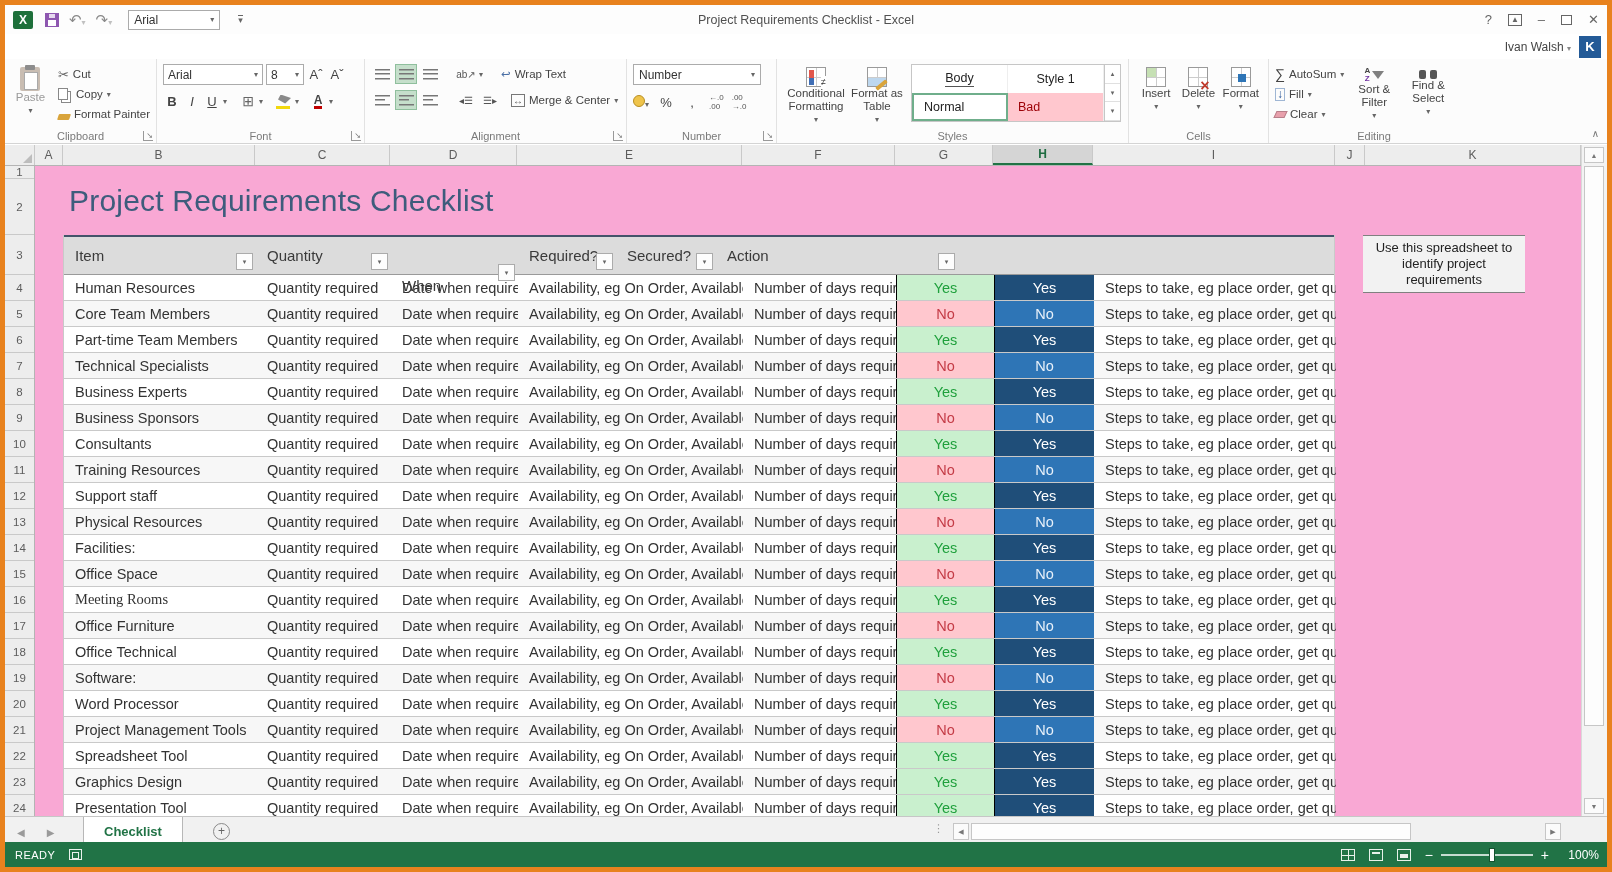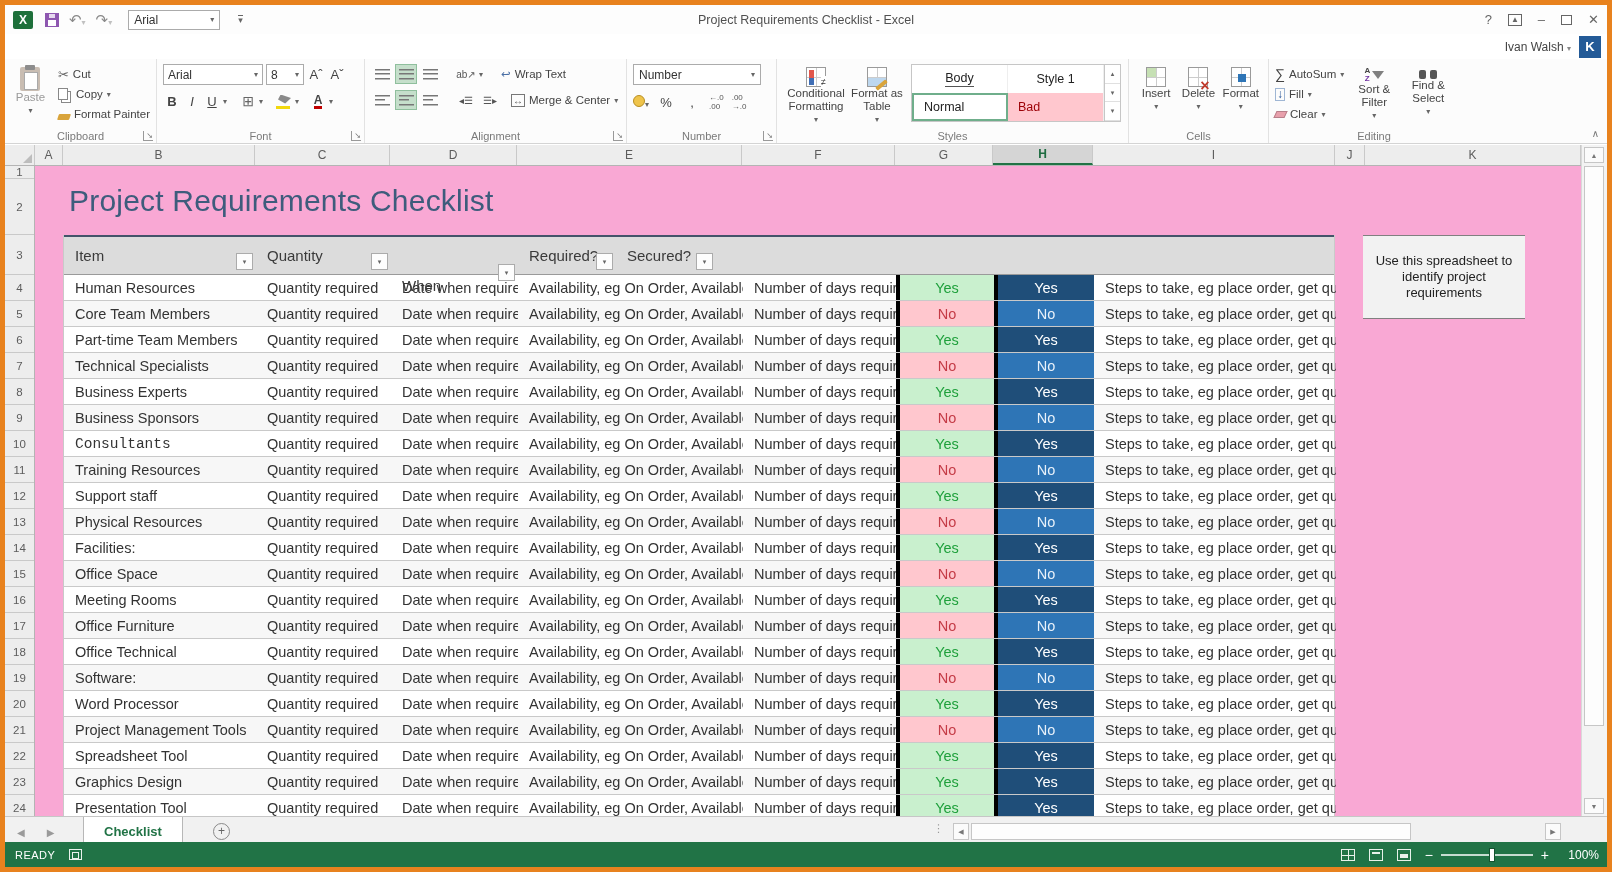--- a/index.html
+++ b/index.html
@@ -106,26 +106,26 @@
   .sheet-title{position:absolute;left:34px;top:18px;font-size:30px;color:#3E5C7C;letter-spacing:.2px}
 
   
   .xltable{position:absolute;left:28px;top:69px;width:1272px;border-left:1px solid #C9C9C9;border-right:1px solid #C9C9C9}
   .trow{display:flex;height:26px;border-bottom:1px solid #C9C9C9;background:#fff}
   .trow:nth-child(odd){background:#F7F7F7}
   .thead{display:flex;height:40px;background:#DCDCDC;border-top:2px solid #44546A;border-bottom:1px solid #9a9a9a}
   .th{flex:none;position:relative;display:flex;align-items:center;padding-left:11px;font-size:15px;color:#3A3A3A}
   .filterbtn{position:absolute;right:3px;bottom:4px;width:17px;height:17px;background:#FDFDFD;border:1px solid #ABABAB;font-size:7px;color:#666;display:flex;align-items:center;justify-content:center}
   .td{flex:none;display:flex;align-items:center;padding-left:11px;font-size:14.5px;color:#333;overflow:hidden;white-space:nowrap}
-  .td.badge{justify-content:center;padding-left:0;border-left:4px solid #000000}
+  .td.badge{justify-content:center;padding-left:0;border-left:1px solid #000000}
   .req-yes{background:#C9F0CE;color:#1FA03C}
   .req-no{background:#FFC7CE;color:#C43B46}
   .sec-yes{background:#1F4E79;color:#FFFFFF}
   .sec-no{background:#2E75B6;color:#E8F1FA}
-  .notebox{position:absolute;left:1328px;top:69px;width:162px;height:84px;background:#F2F2F2;border-top:1px solid #808080;border-bottom:1px solid #808080;display:flex;align-items:center;justify-content:center;text-align:center;font-size:13px;color:#222;line-height:16px;padding:0 6px}
+  .notebox{position:absolute;left:1328px;top:69px;width:162px;height:58px;background:#F2F2F2;border-top:1px solid #808080;border-bottom:1px solid #808080;display:flex;align-items:center;justify-content:center;text-align:center;font-size:13px;color:#222;line-height:16px;padding:0 6px}
 
   
   .vscroll{position:absolute;right:0;top:140px;width:26px;height:671px;background:#F3F3F3;border-left:1px solid #D9D9D9}
   .vs-up,.vs-dn{position:absolute;left:2px;width:20px;height:16px;background:#FBFBFB;border:1px solid #C6C6C6;font-size:7px;color:#777;display:flex;align-items:center;justify-content:center}
   .vs-up{top:2px}.vs-dn{bottom:2px}
   .vs-thumb{position:absolute;left:2px;top:21px;width:20px;height:560px;background:#FDFDFD;border:1px solid #C6C6C6}
 
   
   .tabstrip{position:absolute;left:0;right:0;top:811px;height:31px;background:#F1F1F1;border-top:1px solid #C6C6C6}
   .nav-arrows{position:absolute;left:12px;top:0;height:100%;display:flex;align-items:center;gap:22px;color:#9a9a9a;font-size:10px}
@@ -475,20 +475,24 @@
               <span class="filterbtn">▾</span>
             </div>
             <div class="th" style="width: 98px;">
               <span>Required?</span>
               <span class="filterbtn">▾</span>
             </div>
             <div class="th" style="width: 100px;">
               <span>Secured?</span>
               <span class="filterbtn">▾</span>
             </div>
+            <div class="th" style="width: 242px;">
+              <span>Action</span>
+              <span class="filterbtn">▾</span>
+            </div>
           </div>
           <div class="trow">
             <div class="td" style="width: 192px;">Human Resources</div>
             <div class="td" style="width: 135px;">Quantity required</div>
             <div class="td" style="width: 127px;">Date when required</div>
             <div class="td" style="width: 225px;">Availability, eg On Order, Available</div>
             <div class="td" style="width: 153px;">Number of days required</div>
             <div class="td badge req-yes" style="width: 98px;">Yes</div>
             <div class="td badge sec-yes" style="width: 100px;">Yes</div>
             <div class="td" style="width: 242px;">Steps to take, eg place order, get quote</div>
@@ -537,21 +541,21 @@
             <div class="td" style="width: 192px;">Business Sponsors</div>
             <div class="td" style="width: 135px;">Quantity required</div>
             <div class="td" style="width: 127px;">Date when required</div>
             <div class="td" style="width: 225px;">Availability, eg On Order, Available</div>
             <div class="td" style="width: 153px;">Number of days required</div>
             <div class="td badge req-no" style="width: 98px;">No</div>
             <div class="td badge sec-no" style="width: 100px;">No</div>
             <div class="td" style="width: 242px;">Steps to take, eg place order, get quote</div>
           </div>
           <div class="trow">
-            <div class="td" style="width: 192px; font-family: Liberation Mono, monospace;">Consultants</div>
+            <div class="td" style="width: 192px;">Consultants</div>
             <div class="td" style="width: 135px;">Quantity required</div>
             <div class="td" style="width: 127px;">Date when required</div>
             <div class="td" style="width: 225px;">Availability, eg On Order, Available</div>
             <div class="td" style="width: 153px;">Number of days required</div>
             <div class="td badge req-yes" style="width: 98px;">Yes</div>
             <div class="td badge sec-yes" style="width: 100px;">Yes</div>
             <div class="td" style="width: 242px;">Steps to take, eg place order, get quote</div>
           </div>
           <div class="trow">
             <div class="td" style="width: 192px;">Training Resources</div>
@@ -597,21 +601,21 @@
             <div class="td" style="width: 192px;">Office Space</div>
             <div class="td" style="width: 135px;">Quantity required</div>
             <div class="td" style="width: 127px;">Date when required</div>
             <div class="td" style="width: 225px;">Availability, eg On Order, Available</div>
             <div class="td" style="width: 153px;">Number of days required</div>
             <div class="td badge req-no" style="width: 98px;">No</div>
             <div class="td badge sec-no" style="width: 100px;">No</div>
             <div class="td" style="width: 242px;">Steps to take, eg place order, get quote</div>
           </div>
           <div class="trow">
-            <div class="td" style="width: 192px;">Meeting Rooms</div>
+            <div class="td" style="width: 192px; font-family: Liberation Serif, serif;">Meeting Rooms</div>
             <div class="td" style="width: 135px;">Quantity required</div>
             <div class="td" style="width: 127px;">Date when required</div>
             <div class="td" style="width: 225px;">Availability, eg On Order, Available</div>
             <div class="td" style="width: 153px;">Number of days required</div>
             <div class="td badge req-yes" style="width: 98px;">Yes</div>
             <div class="td badge sec-yes" style="width: 100px;">Yes</div>
             <div class="td" style="width: 242px;">Steps to take, eg place order, get quote</div>
           </div>
           <div class="trow">
             <div class="td" style="width: 192px;">Office Furniture</div>

